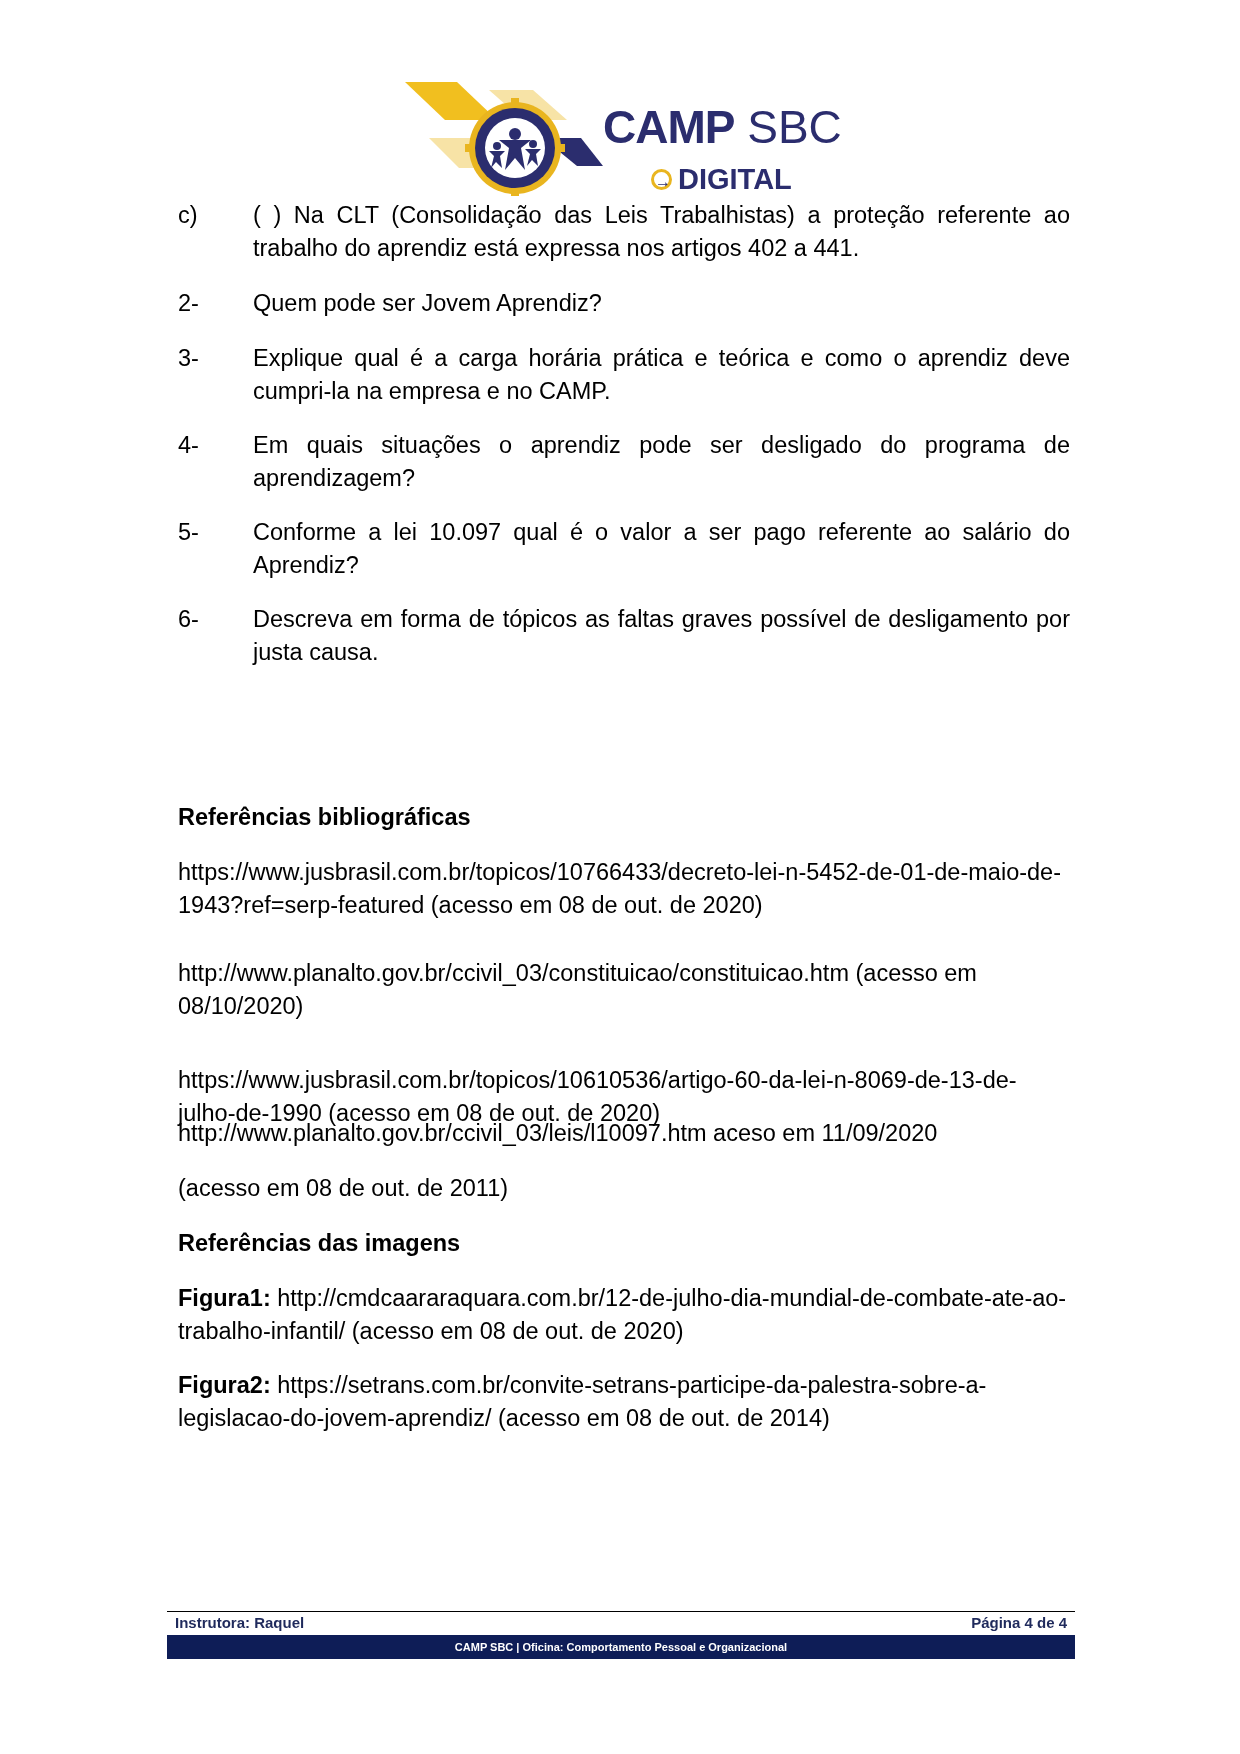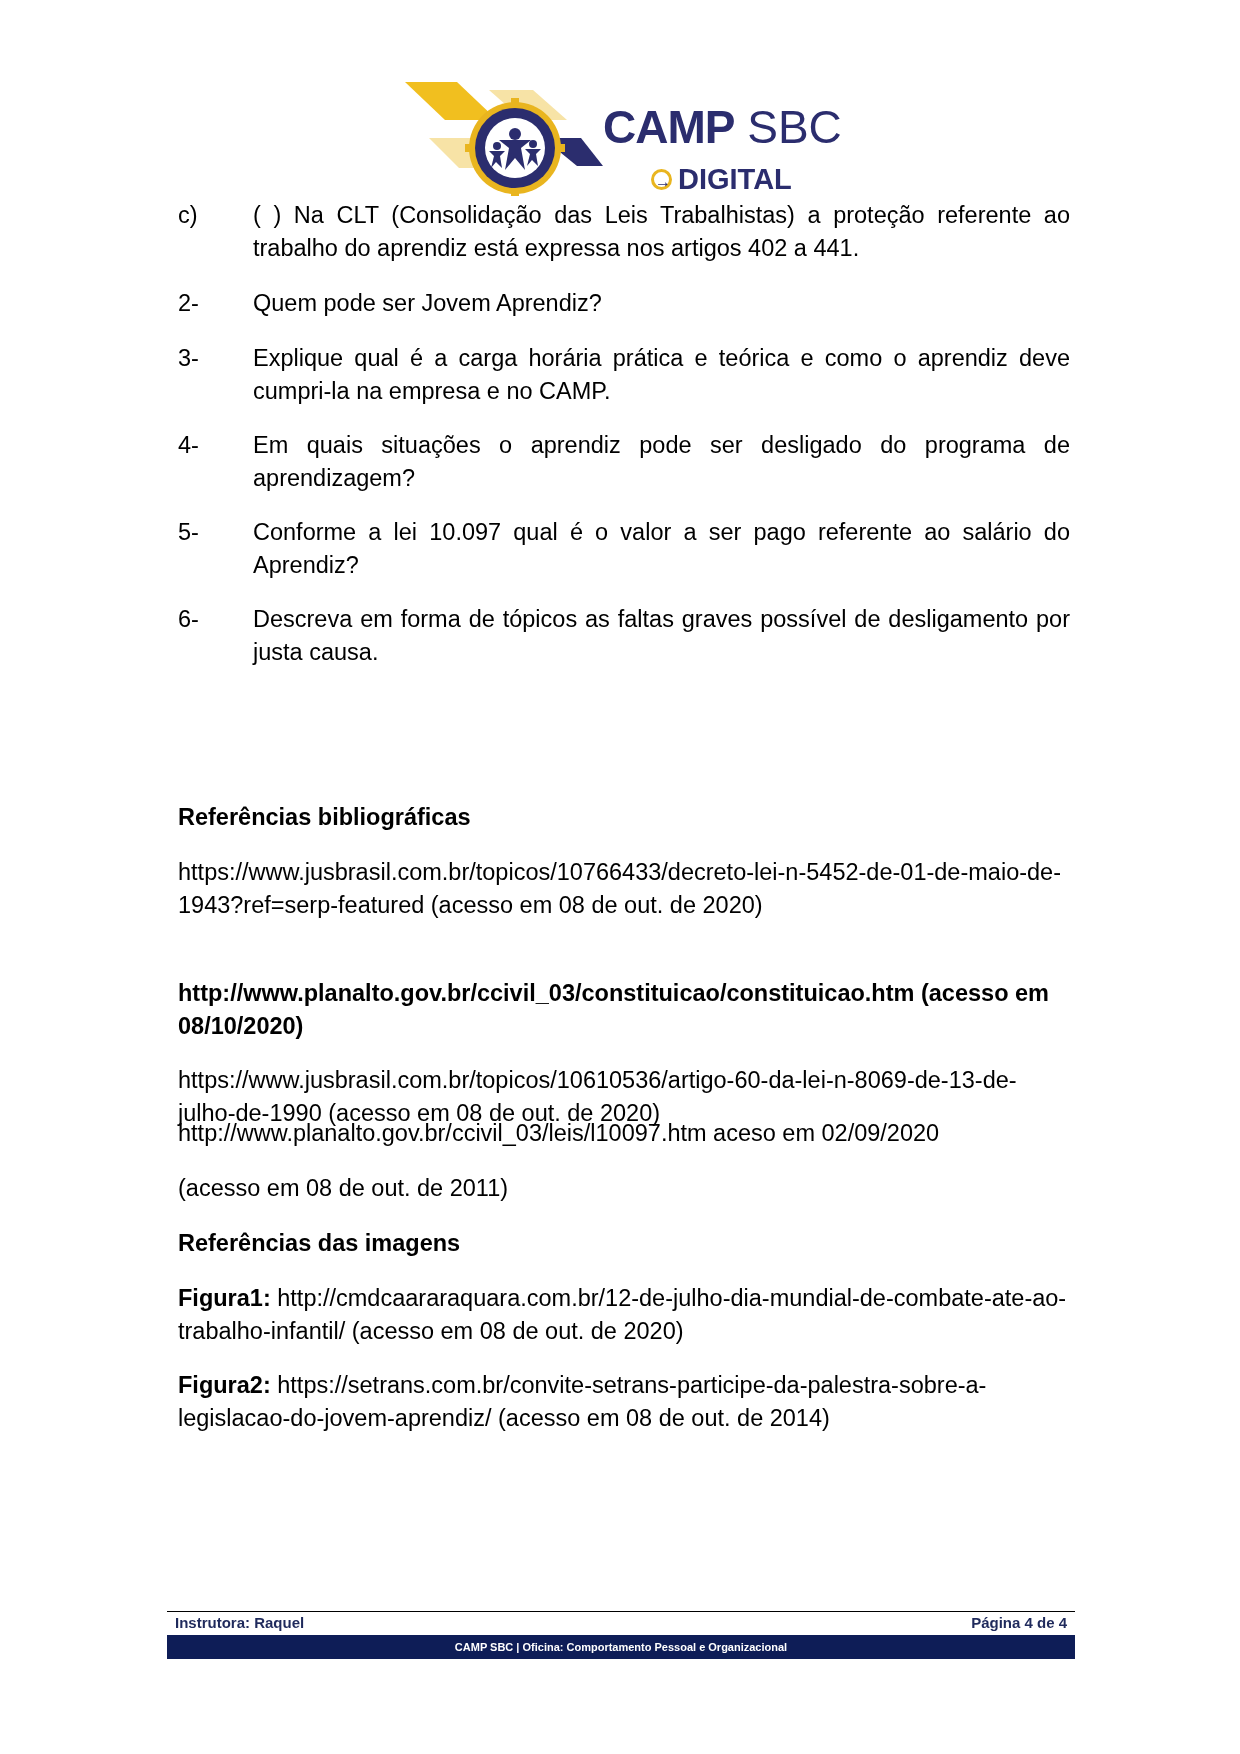--- a/index.html
+++ b/index.html
@@ -86,23 +86,23 @@
   <span class="num">5-</span>
   <span class="text">Conforme a lei 10.097 qual é o valor a ser pago referente ao salário do Aprendiz?</span>
 </div>
 <div class="q" style="top:603px;">
   <span class="num">6-</span>
   <span class="text">Descreva em forma de tópicos as faltas graves possível de desligamento por justa causa.</span>
 </div>
 
 <div class="p heading" style="top:801px;">Referências bibliográficas</div>
 <div class="p" style="top:856px;">https://www.jusbrasil.com.br/topicos/10766433/decreto-lei-n-5452-de-01-de-maio-de-1943?ref=serp-featured (acesso em 08 de out. de 2020)</div>
-<div class="p" style="top:977px;font-weight:bold;">http://www.planalto.gov.br/ccivil_03/constituicao/constituicao.htm (acesso em 08/10/2020)</div>
+<div class="p" style="top:957px;">http://www.planalto.gov.br/ccivil_03/constituicao/constituicao.htm (acesso em 08/10/2020)</div>
 <div class="p" style="top:1064px;">https://www.jusbrasil.com.br/topicos/10610536/artigo-60-da-lei-n-8069-de-13-de-julho-de-1990 (acesso em 08 de out. de 2020)</div>
-<div class="p" style="top:1117px;">http://www.planalto.gov.br/ccivil_03/leis/l10097.htm aceso em 02/09/2020</div>
+<div class="p" style="top:1117px;">http://www.planalto.gov.br/ccivil_03/leis/l10097.htm aceso em 11/09/2020</div>
 <div class="p" style="top:1172px;">(acesso em 08 de out. de 2011)</div>
 
 <div class="p heading" style="top:1227px;">Referências das imagens</div>
 <div class="p" style="top:1282px;">
   <b>Figura1:</b><span> http://cmdcaararaquara.com.br/12-de-julho-dia-mundial-de-combate-ate-ao-trabalho-infantil/ (acesso em 08 de out. de 2020)</span>
 </div>
 <div class="p" style="top:1369px;">
   <b>Figura2:</b><span> https://setrans.com.br/convite-setrans-participe-da-palestra-sobre-a-legislacao-do-jovem-aprendiz/ (acesso em 08 de out. de 2014)</span>
 </div>
 

